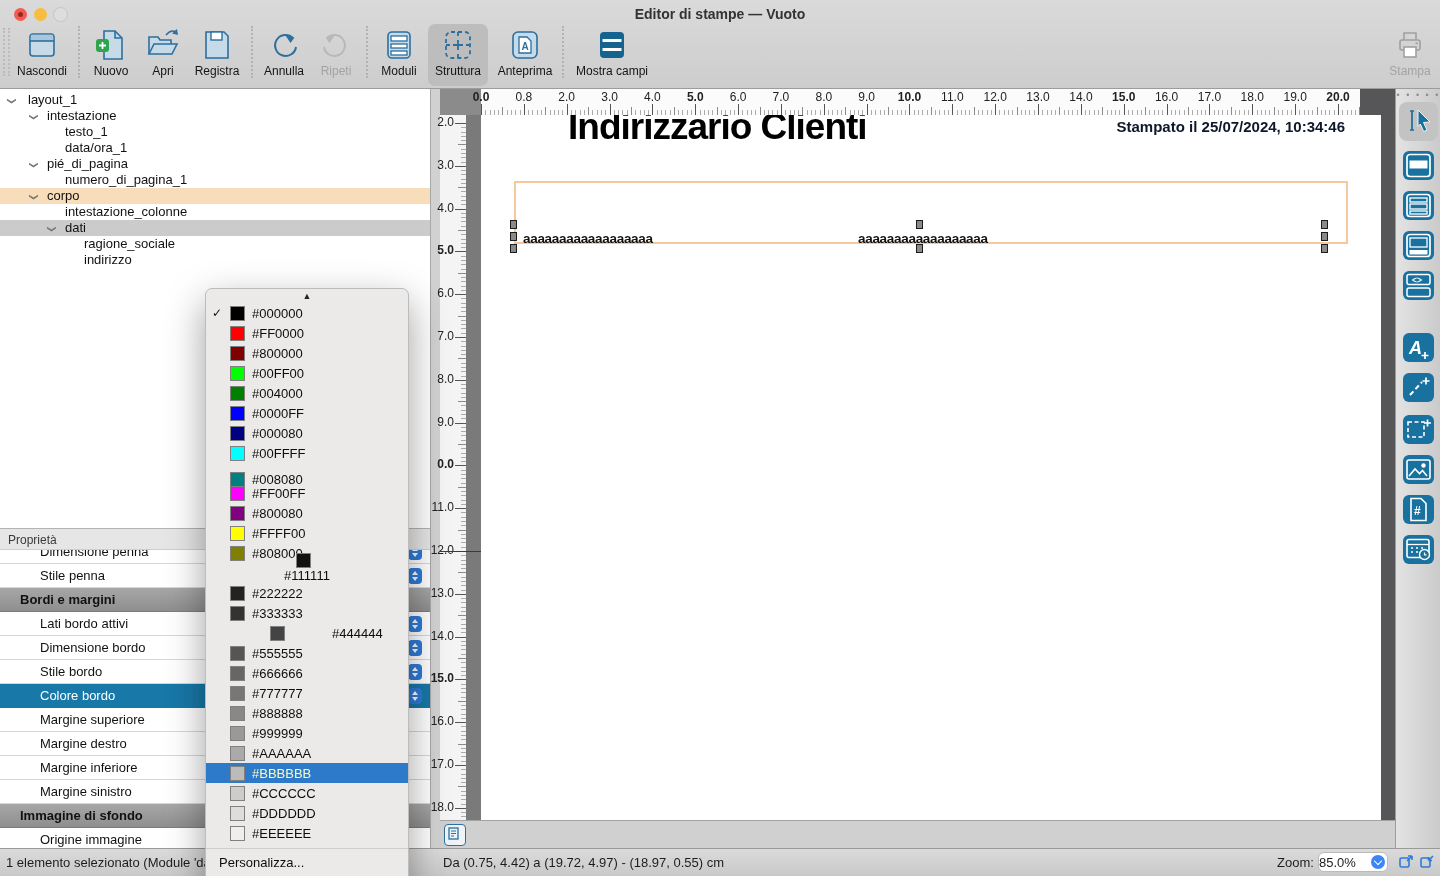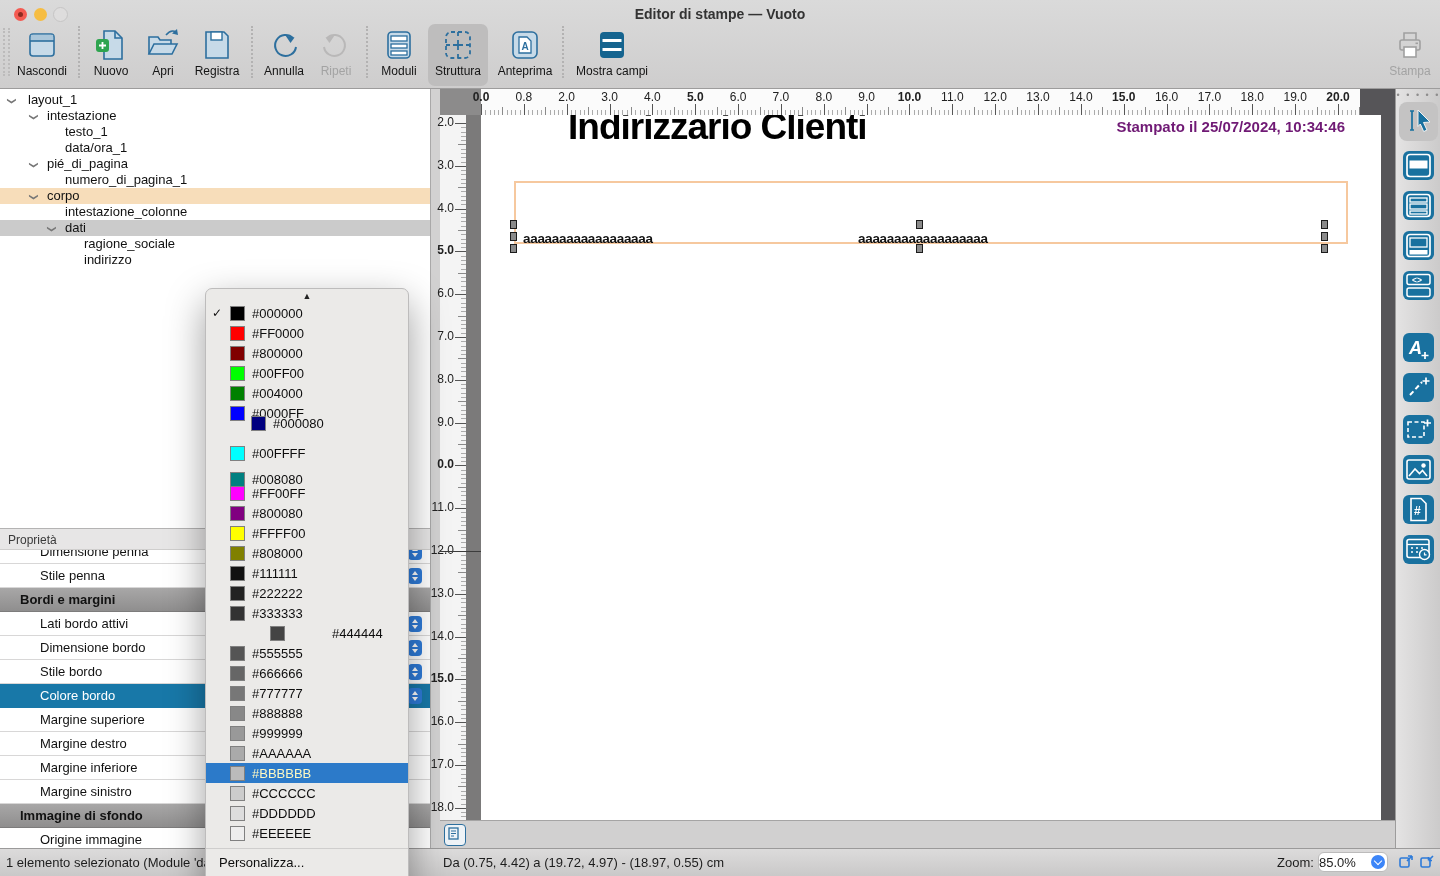--- a/index.html
+++ b/index.html
@@ -65,21 +65,21 @@
             repeating-linear-gradient(to bottom,#8a8a8a 0 1px,transparent 1px 21.4px),
             repeating-linear-gradient(to bottom,#ababab 0 1px,transparent 1px 4.28px);
           background-size:11px 100%,8px 100%,5px 100%;
           background-position:right 8px,right 8px,right 8px;
           background-repeat:no-repeat,no-repeat,no-repeat;}
   .vruler span{position:absolute;right:12px;font-size:12px;color:#222;}
   .vdark{position:absolute;left:26px;top:27px;width:15px;height:705px;background:#7b7a7a;}
   .vline12{position:absolute;left:0;top:463px;width:41px;height:1px;background:#3c3c3c;}
   .page{position:absolute;left:41px;top:27px;width:900px;height:705px;background:#fff;overflow:hidden;}
   .doc-title{position:absolute;left:87px;top:-9px;font-size:37px;font-weight:800;letter-spacing:-1px;color:#000;white-space:nowrap;}
-  .printed{position:absolute;right:36px;top:3px;font-size:15px;font-weight:700;color:#701a75;white-space:nowrap;}
+  .printed{position:absolute;right:36px;top:3px;font-size:15px;font-weight:700;color:#0f172a;white-space:nowrap;}
   .orange-rect{position:absolute;left:33px;top:66px;width:830px;height:59px;border:2px solid #f6c89e;}
   .fieldtxt{position:absolute;top:116px;font-size:13.5px;font-weight:700;letter-spacing:-.3px;color:#111;white-space:nowrap;}
   .handle{position:absolute;width:7px;height:9px;background:#8a8a8a;border:1px solid #1c1c1c;box-sizing:border-box;}
   .canvas-bottom{position:absolute;left:0;top:732px;width:955px;height:28px;background:#d1d0d0;border-top:1px solid #a5a4a4;}
   .pagenav{position:absolute;left:4px;top:3px;width:20px;height:20px;border:1.5px solid #2d6f9e;border-radius:4px;background:#eef3f7;}
   
   .sidebar{position:absolute;left:1395px;top:88px;width:45px;height:760px;
            background:linear-gradient(to right,#e4e3e3,#cbcaca);border-left:1px solid #9d9c9c;}
   .sb-dots{position:absolute;top:2px;left:0;right:0;text-align:center;color:#8e8d8d;font-size:9px;letter-spacing:2px;}
   .s-btn{position:absolute;left:7px;width:31px;height:29px;background:#19719f;border-radius:6px;}
@@ -495,21 +495,21 @@
     <div class="m-item" style="top: 94px;">
       <span class="m-check"></span>
       <span class="m-swatch" style="background: rgb(0, 128, 0);"></span>
       <span>#004000</span>
     </div>
     <div class="m-item" style="top: 114px;">
       <span class="m-check"></span>
       <span class="m-swatch" style="background: rgb(0, 0, 255);"></span>
       <span>#0000FF</span>
     </div>
-    <div class="m-item" style="top: 124px; padding-left: 21px;">
+    <div class="m-item" style="top: 134px;">
       <span class="m-check"></span>
       <span class="m-swatch" style="background: rgb(0, 0, 128);"></span>
       <span>#000080</span>
     </div>
     <div class="m-item" style="top: 154px;">
       <span class="m-check"></span>
       <span class="m-swatch" style="background: rgb(0, 255, 255);"></span>
       <span>#00FFFF</span>
     </div>
     <div class="m-item" style="top: 180px;">
@@ -530,21 +530,21 @@
     <div class="m-item" style="top: 234px;">
       <span class="m-check"></span>
       <span class="m-swatch" style="background: rgb(255, 255, 0);"></span>
       <span>#FFFF00</span>
     </div>
     <div class="m-item" style="top: 254px;">
       <span class="m-check"></span>
       <span class="m-swatch" style="background: rgb(128, 128, 0);"></span>
       <span>#808000</span>
     </div>
-    <div class="m-item" style="top: 274px;">
+    <div class="m-item" style="top: 264px; flex-direction: column;">
       <span class="m-check"></span>
       <span class="m-swatch" style="background: rgb(17, 17, 17);"></span>
       <span>#111111</span>
     </div>
     <div class="m-item" style="top: 294px;">
       <span class="m-check"></span>
       <span class="m-swatch" style="background: rgb(34, 34, 34);"></span>
       <span>#222222</span>
     </div>
     <div class="m-item" style="top: 314px;">

